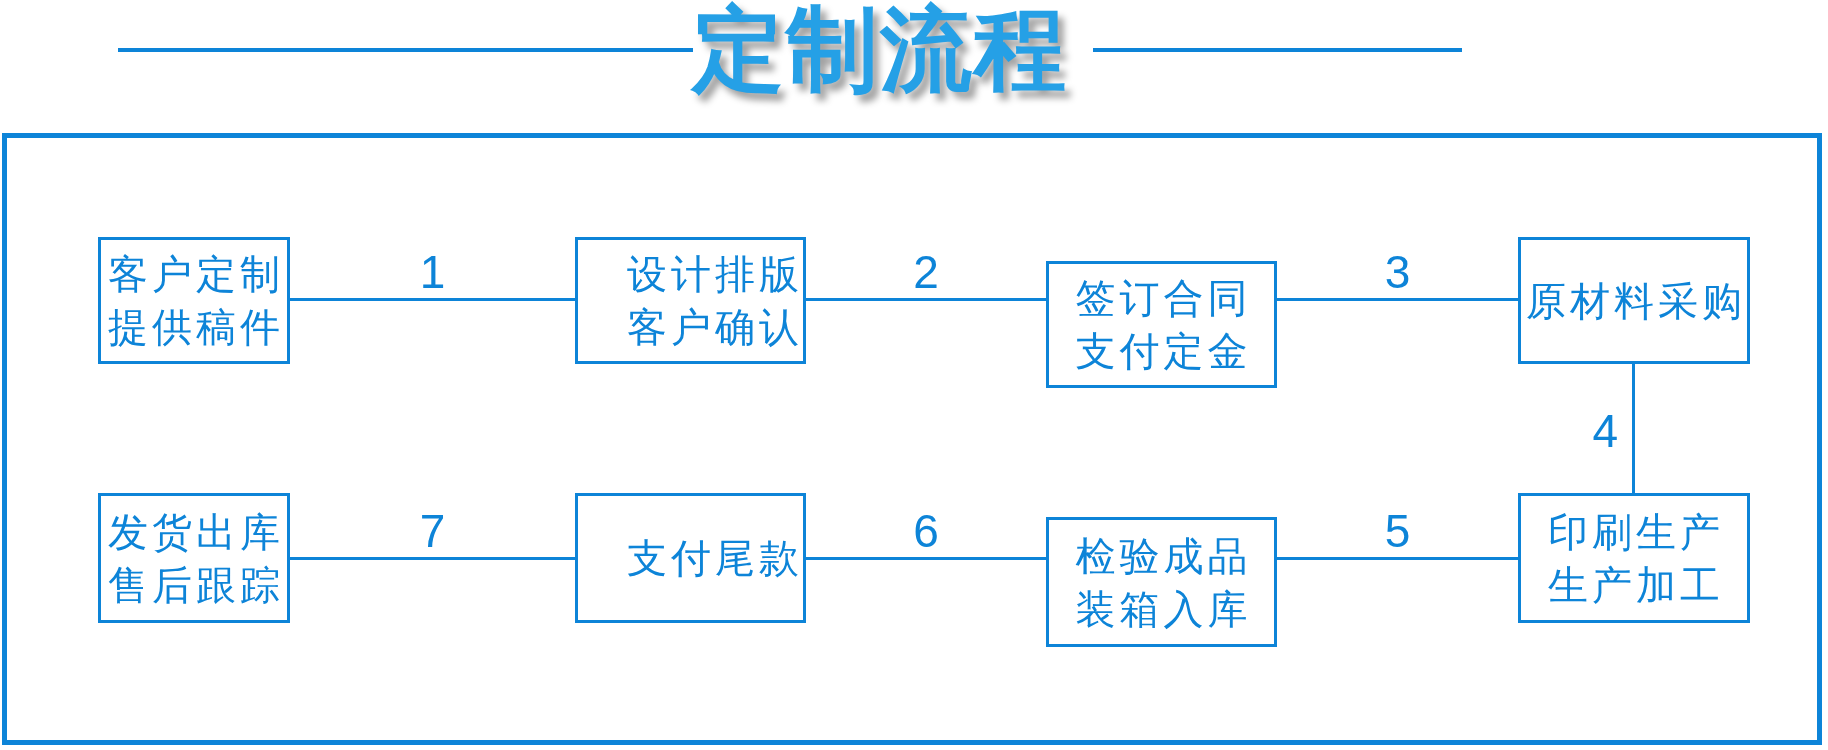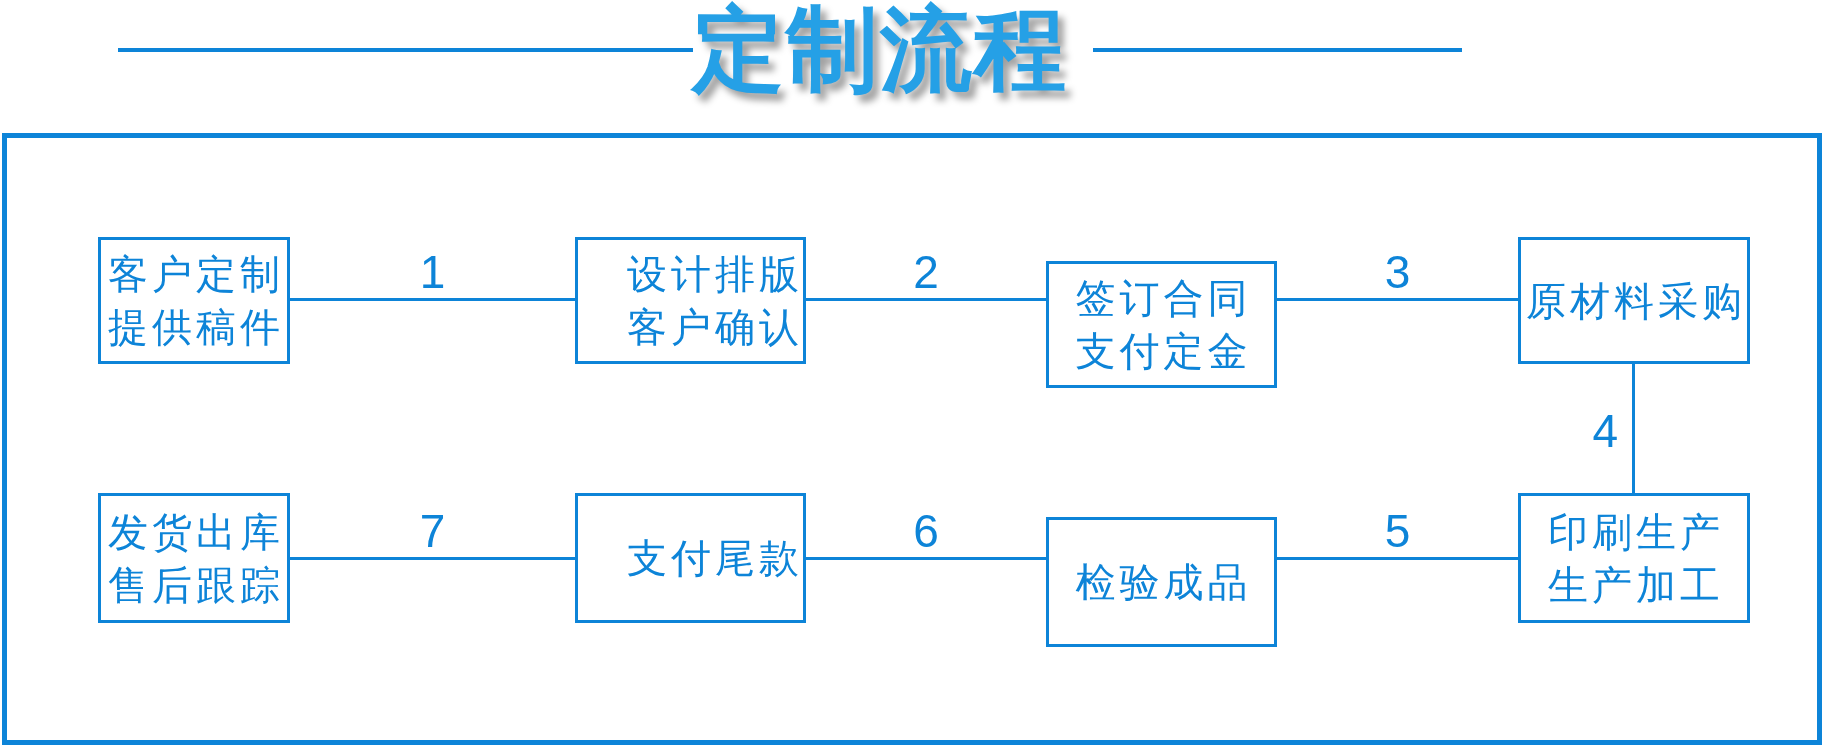--- a/index.html
+++ b/index.html
@@ -105,20 +105,21 @@
 
   <div class="node row2 c1">
     <span>发货出库</span>
     <span>售后跟踪</span>
   </div>
   <div class="node row2 c2">
     <span>支付尾款</span>
   </div>
   <div class="node row2 c3">
     <span>检验成品</span>
+    <span>装箱入库</span>
   </div>
   <div class="node row2 c4">
     <span>印刷生产</span>
     <span>生产加工</span>
   </div>
 
   <div class="hline r1 g1"></div>
   <div class="hline r1 g2"></div>
   <div class="hline r1 g3"></div>
   <div class="vline"></div>

